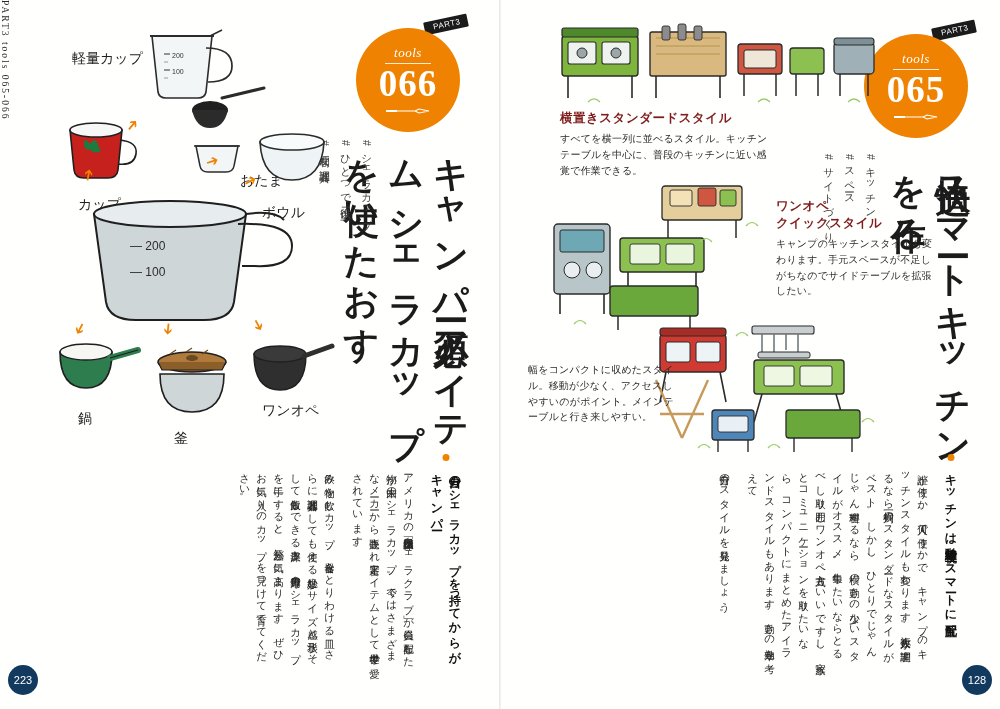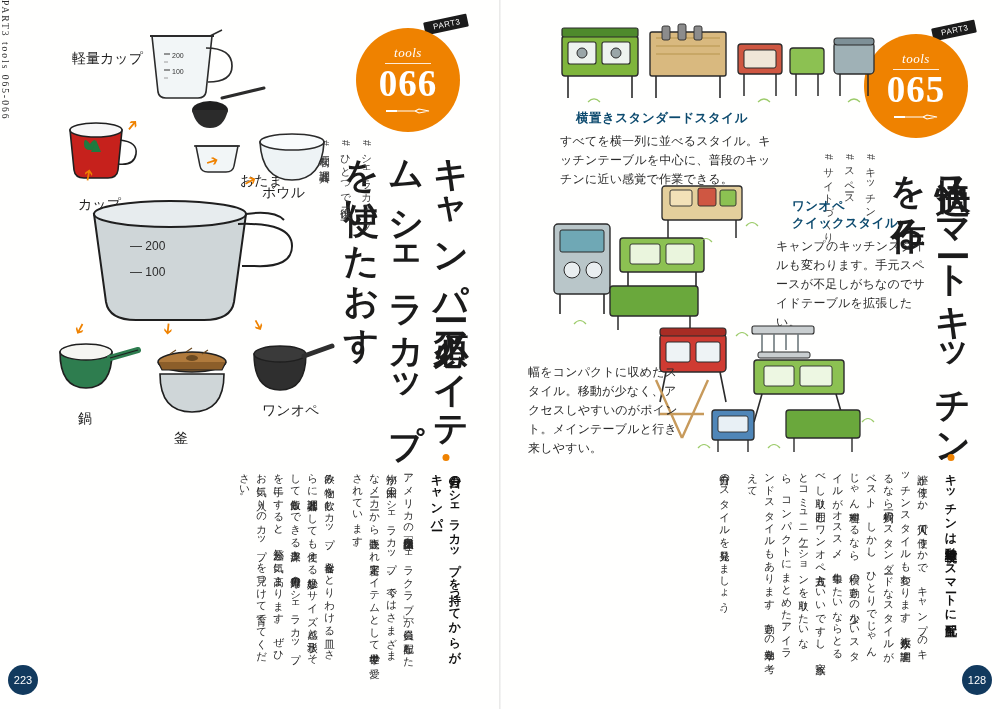--- a/index.html
+++ b/index.html
@@ -190,25 +190,25 @@
   }
 
   
   .illo-right { position: absolute; }
   .cap-title {
     font-family: "Liberation Sans", sans-serif;
     font-weight: bold;
     font-size: 12.5px;
     letter-spacing: .5px;
   }
-  .cap-title.orange { color: #0c4a6e; margin-left: 16px; }
+  .cap-title.orange { color: #7f1d1d; }
   .cap-title.green { color: #4a8b3b; }
   .cap-body {
-    font-family: Liberation Sans, sans-serif;
-    font-size: 12px;
+    font-family: Liberation Mono, monospace;
+    font-size: 10px;
     line-height: 1.58;
     color: #2b2b2b;
     letter-spacing: .2px;
   }
   .cap-block { position: absolute; }
 
   svg { display: block; overflow: visible; }
 </style>
 </head>
 <body>
@@ -273,21 +273,21 @@
         </svg>
       </div>
       <div class="label" style="left:210px; top:152px;">おたま</div>
 
       <div style="position:absolute; left:222px; top:112px;">
         <svg width="82" height="60" viewBox="0 0 82 60">
           <path d="M8 10 Q10 48 40 48 Q70 48 72 10 Z" fill="#eef3f5" stroke="#2b2b2b" stroke-width="1.6"></path>
           <ellipse cx="40" cy="10" rx="32" ry="8" fill="#f8fbfc" stroke="#2b2b2b" stroke-width="1.6"></ellipse>
         </svg>
       </div>
-      <div class="label" style="left:232px; top:164px;text-align:center;">ボウル</div>
+      <div class="label" style="left:232px; top:184px;text-align:center;">ボウル</div>
 
       <div style="position:absolute; left:30px; top:96px;">
         <svg width="84" height="72" viewBox="0 0 84 72">
           <path d="M10 14 L14 54 Q15 62 24 62 L48 62 Q57 62 58 54 L62 14 Z" fill="#c6211c" stroke="#1f1f1f" stroke-width="1.6"></path>
           <ellipse cx="36" cy="14" rx="26" ry="7" fill="#f7f7f7" stroke="#1f1f1f" stroke-width="1.5"></ellipse>
           <path d="M60 24 Q78 26 76 38 Q74 50 58 48" fill="none" stroke="#1f1f1f" stroke-width="1.6"></path>
           <path d="M30 28 q6 -8 6 0 q0 6 -6 6 q-6 0 -6 -6 q0 -8 6 0" fill="#1f7a3f"></path>
           <path d="M36 24 l5 12 l-10 0 z" fill="#1f7a3f"></path>
         </svg>
       </div>

